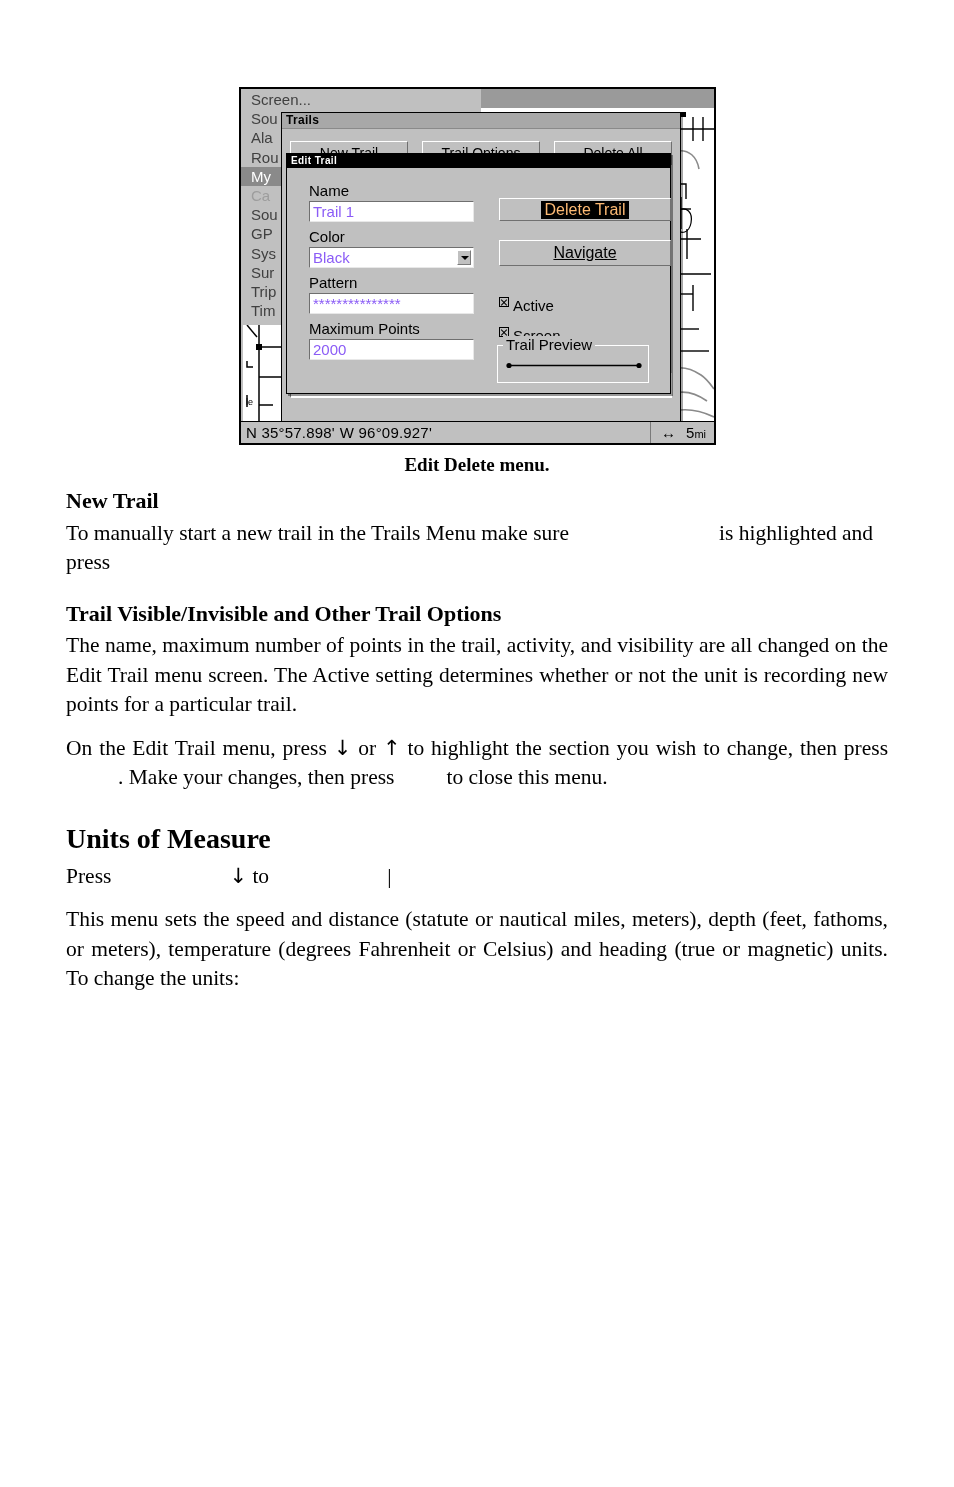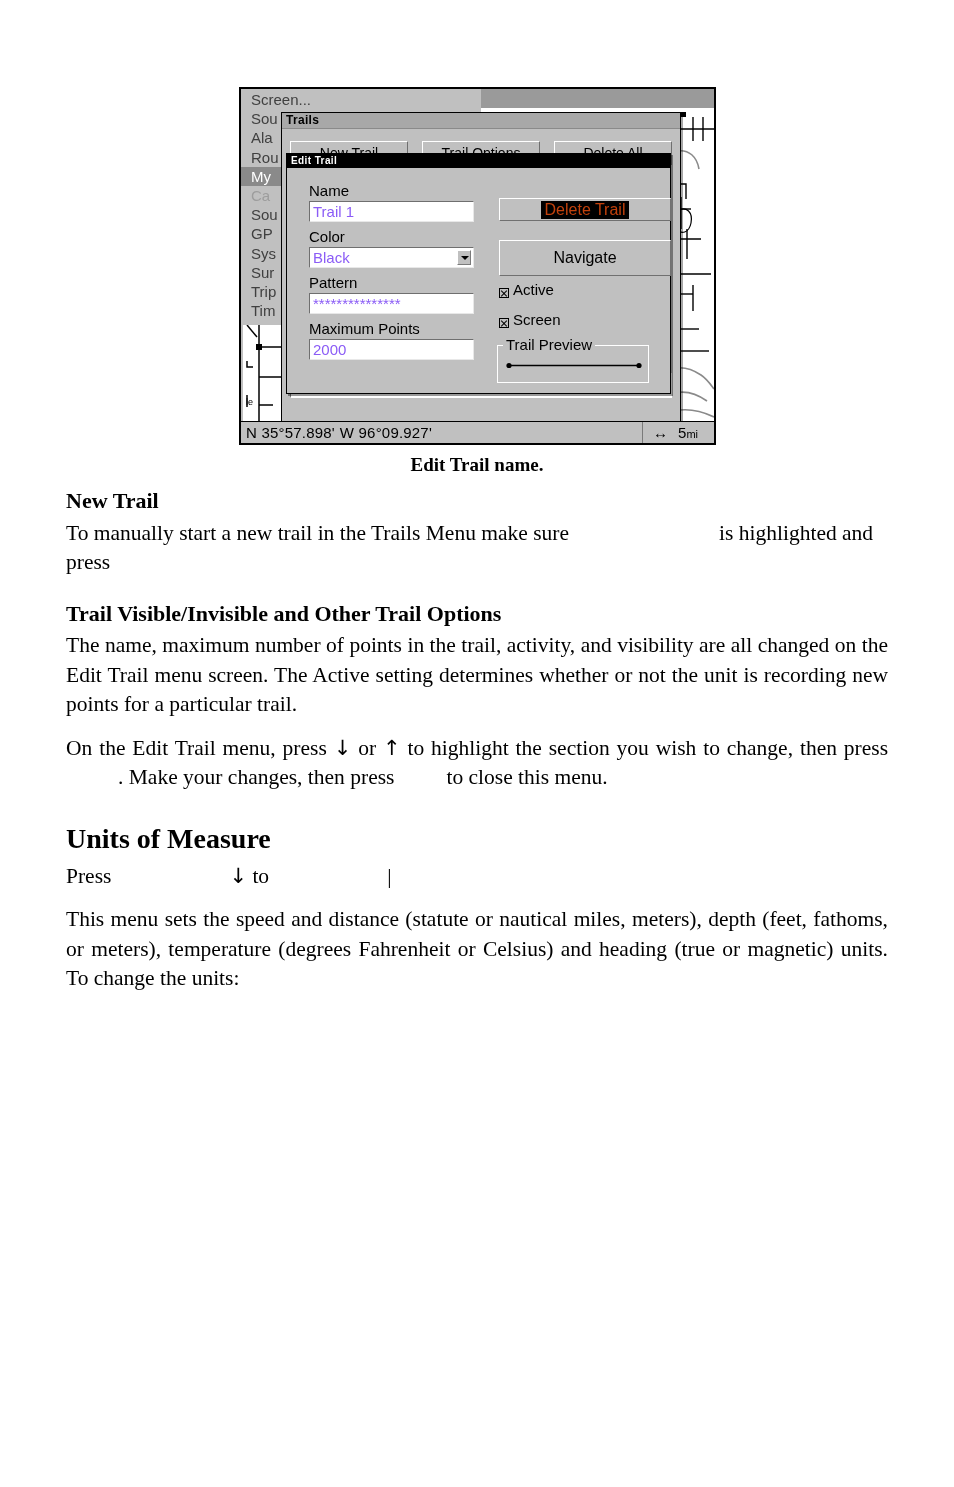--- a/index.html
+++ b/index.html
@@ -215,31 +215,32 @@
     box-sizing: border-box;
     font-size: 16px;
     text-align: center;
     color: #000;
     display: flex;
     align-items: center;
     justify-content: center;
   }
   .e-btn .inv {
     background: #000000;
-    color: #c2410c;
+    color: #fdba74;
     padding: 0 4px;
   }
 
   .chk-row {
     position: absolute;
     display: flex;
-    align-items: flex-end;
+    align-items: flex-start;
     gap: 4px;
     font-size: 15px;
     color: #000;
+    margin-top: 16px;
   }
   .chk-box {
     width: 10px; height: 10px;
     border: 1px solid #000;
     background: #c0c0c0;
     position: relative;
     box-sizing: border-box;
     flex: 0 0 auto;
   }
   .chk-box::before,
@@ -283,21 +284,21 @@
     border-top: 1px solid #000000;
     display: flex;
     align-items: center;
     font-size: 15px;
     box-sizing: border-box;
   }
   .sb-coord { padding-left: 5px; white-space: nowrap; letter-spacing: .2px; }
   .sb-spacer { flex: 1; }
   .sb-div { width: 1px; height: 100%; background: #7a7a7a; }
   .sb-icon { padding: 0 10px; font-size: 15px; }
-  .sb-zoom { padding-right: 16px; white-space: nowrap; }
+  .sb-zoom { padding-right: 8px; white-space: nowrap; }
   .sb-zoom .unit { font-size: 11px; }
 
   
   .caption {
     position: absolute;
     left: 0; right: 0;
     top: 454px;
     text-align: center;
     font-size: 19px;
     font-weight: bold;
@@ -440,21 +441,21 @@
 
         <div class="fld-label" style="left:22px; top:106px;">Pattern</div>
         <div class="fld-input" style="left:22px; top:125px; width:165px; height:21px;">***************</div>
 
         <div class="fld-label" style="left:22px; top:152px;">Maximum Points</div>
         <div class="fld-input" style="left:22px; top:171px; width:165px; height:21px;">2000</div>
 
         <div class="e-btn" style="left:212px; top:30px; width:172px; height:23px;">
           <span class="inv">Delete Trail</span>
         </div>
-        <div class="e-btn" style="left:212px; top:72px; width:172px; height:36px;">
+        <div class="e-btn" style="left:212px; top:72px; width:172px; height:26px;text-decoration:underline;">
           <span>Navigate</span>
         </div>
 
         <div class="chk-row" style="left:212px; top:113px;">
           <span class="chk-box"></span>
           <span>Active</span>
         </div>
         <div class="chk-row" style="left:212px; top:143px;">
           <span class="chk-box"></span>
           <span>Screen</span>
@@ -479,21 +480,21 @@
       <span class="sb-div"></span>
       <span class="sb-icon">↔</span>
       <span class="sb-zoom">
         <span>5</span><span class="unit">mi</span>
       </span>
     </div>
 
   </div>
 </div>
 
-<div class="caption">Edit Trail name.</div>
+<div class="caption">Edit Delete menu.</div>
 
 <div class="content">
 
   <h3 class="sub">New Trail</h3>
   <p class="body last">
     <span>To manually start a new trail in the Trails Menu make sure</span><span class="gap-xl"></span><span>is</span>
     <span>highlighted and press</span>
   </p>
 
   <h3 class="sub" style="margin-top:22px">Trail Visible/Invisible and Other Trail Options</h3>

